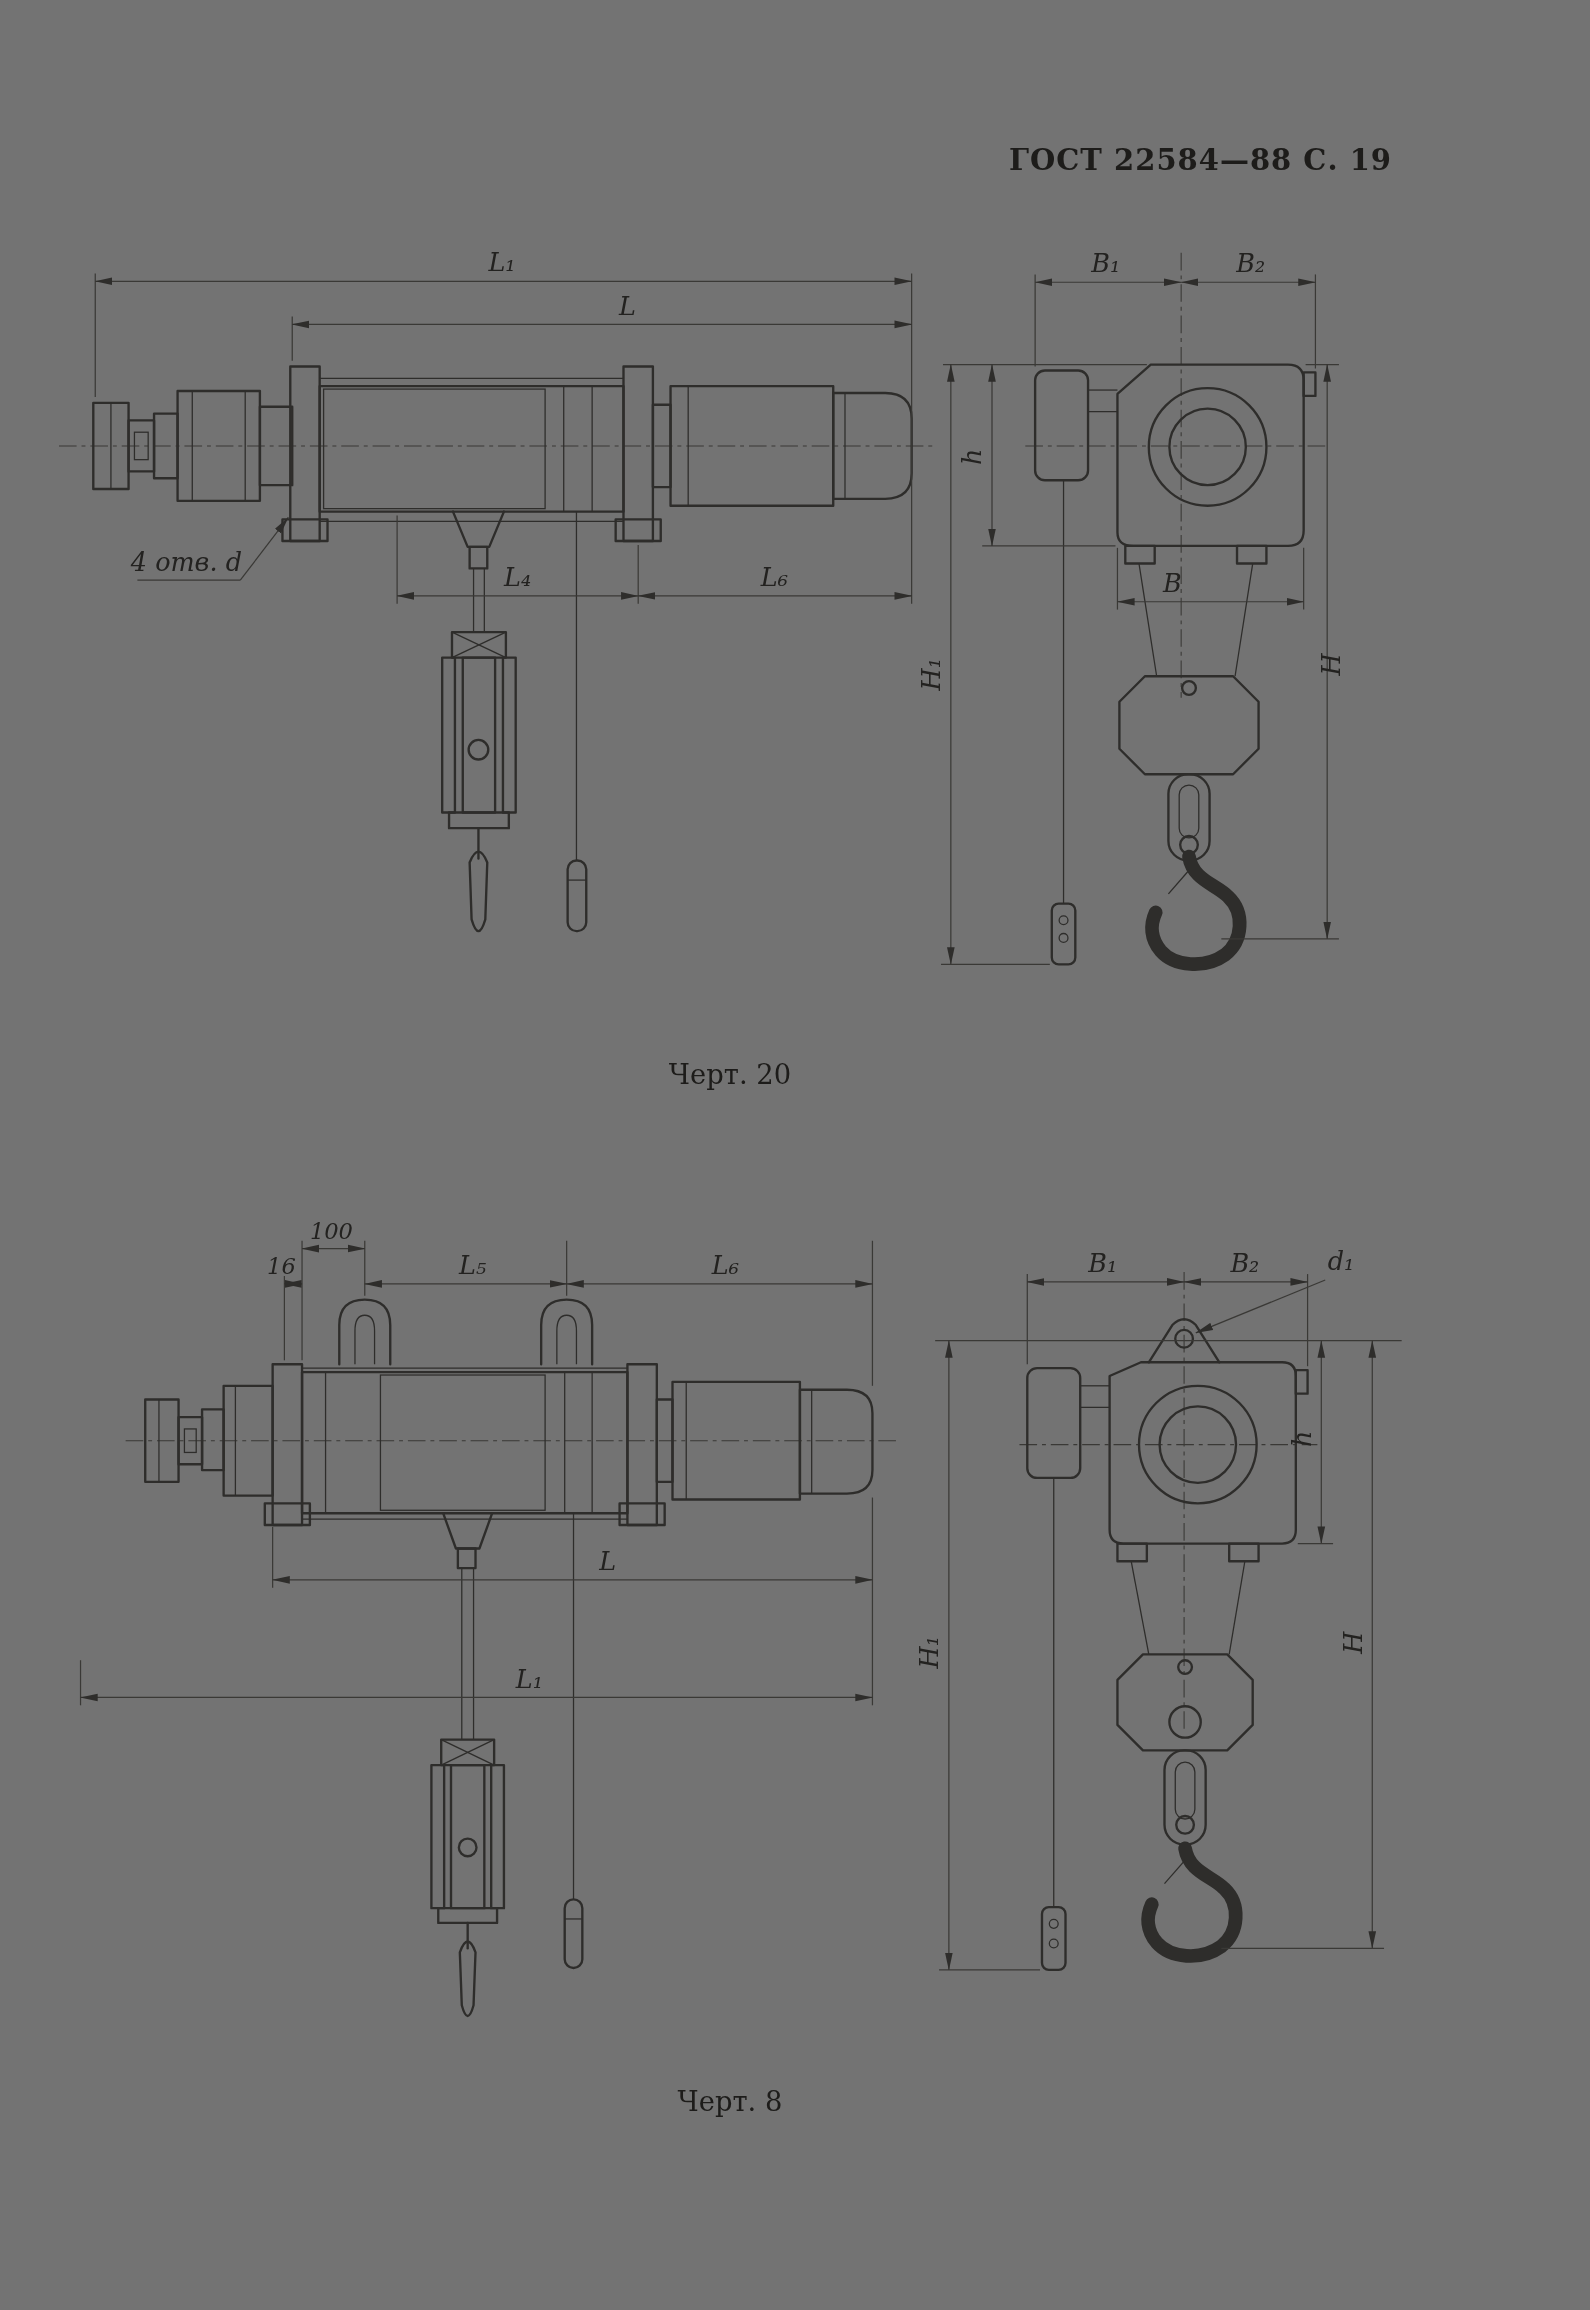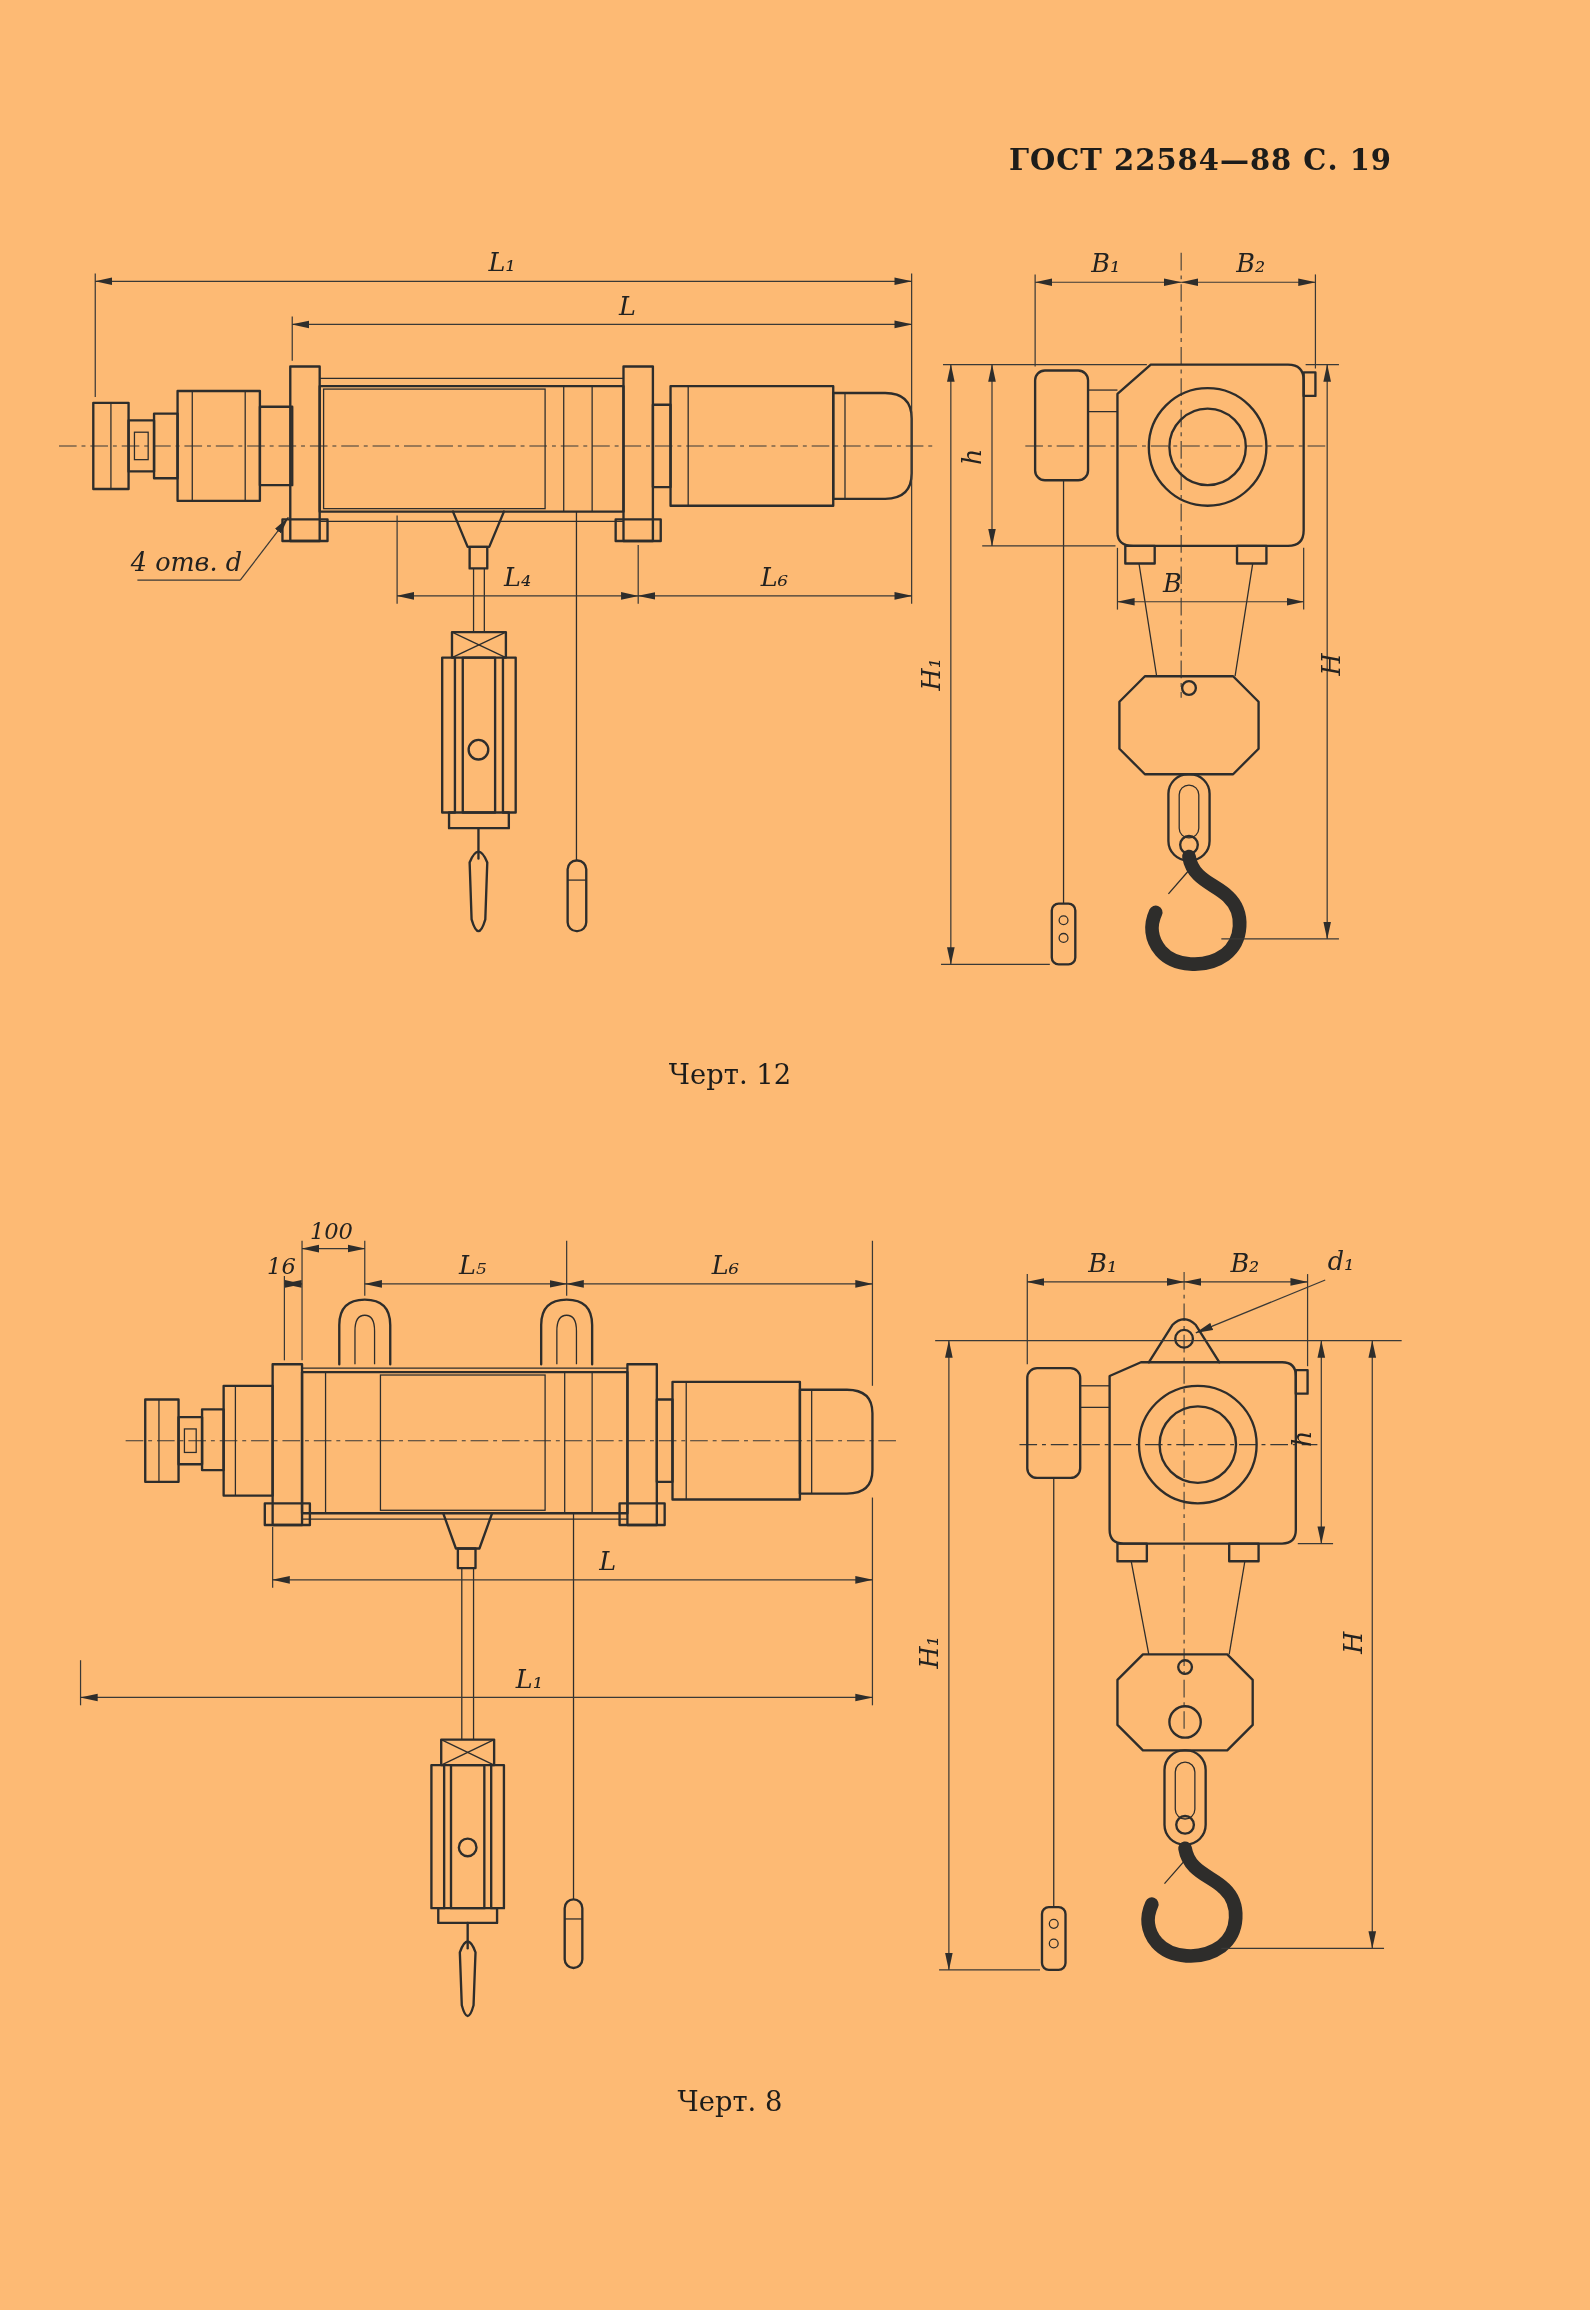--- a/index.html
+++ b/index.html
@@ -1,16 +1,16 @@
 <!DOCTYPE html>
 <html><head>
 <meta charset="utf-8">
 <style>
   html,body{margin:0;padding:0;background:#e8e8e4;}
-  .page{position:relative;width:1591px;height:2310px;background:#fdba74;overflow:hidden;
+  .page{position:relative;width:1591px;height:2310px;background:#737373;overflow:hidden;
         font-family:"DejaVu Serif",serif;}
   .header{position:absolute;top:143px;left:882px;width:510px;text-align:right;
           font-weight:bold;font-size:29px;letter-spacing:1px;color:#1d1c1a;}
   .caption{position:absolute;width:196px;text-align:center;font-size:27.4px;color:#1d1c1a;}
   #cap12{left:632px;top:1059px;}
   #cap13{left:632px;top:2086px;}
   svg.draw{position:absolute;left:0;top:0;}
   .ol{fill:none;stroke:#2e2d2b;stroke-width:2.4;stroke-linejoin:round;stroke-linecap:round;}
   .th{fill:none;stroke:#2e2d2b;stroke-width:1.3;}
   .dim{fill:none;stroke:#3a3936;stroke-width:1.25;}
@@ -353,17 +353,17 @@
           <text class="lbl" transform="translate(1337,1468) rotate(-90)" text-anchor="middle">h</text>
 
           <line class="dim" x1="1400" y1="1368" x2="1400" y2="1988" marker-start="url(#arw)" marker-end="url(#arw)"></line>
           <line class="dim" x1="1246" y1="1988" x2="1412" y2="1988"></line>
           <text class="lbl" transform="translate(1390,1676) rotate(-90)" text-anchor="middle">H</text>
         </g>
       </g>
     </g>
   </svg>
 
-  <div class="caption" id="cap12">Черт. 12</div>
+  <div class="caption" id="cap12">Черт. 20</div>
   <div class="caption" id="cap13">Черт. 8</div>
 
 </div>
 
 
 </body></html>

